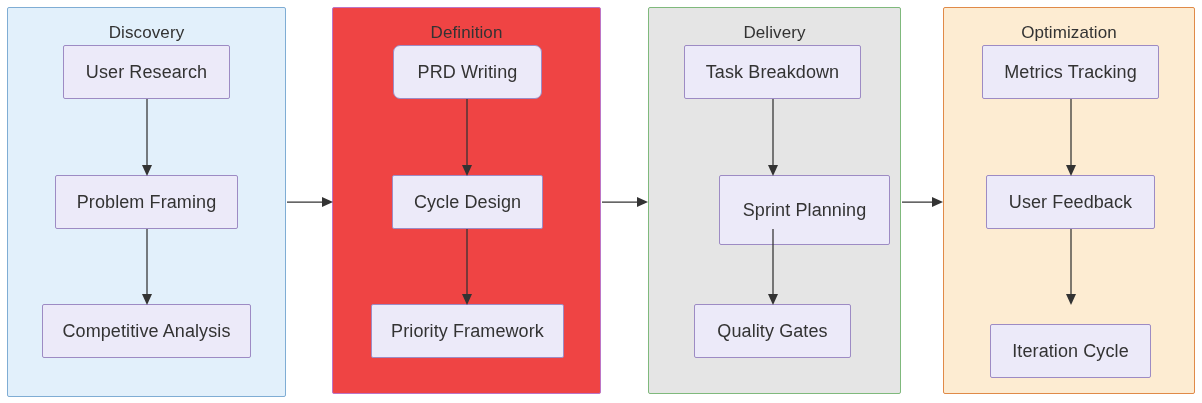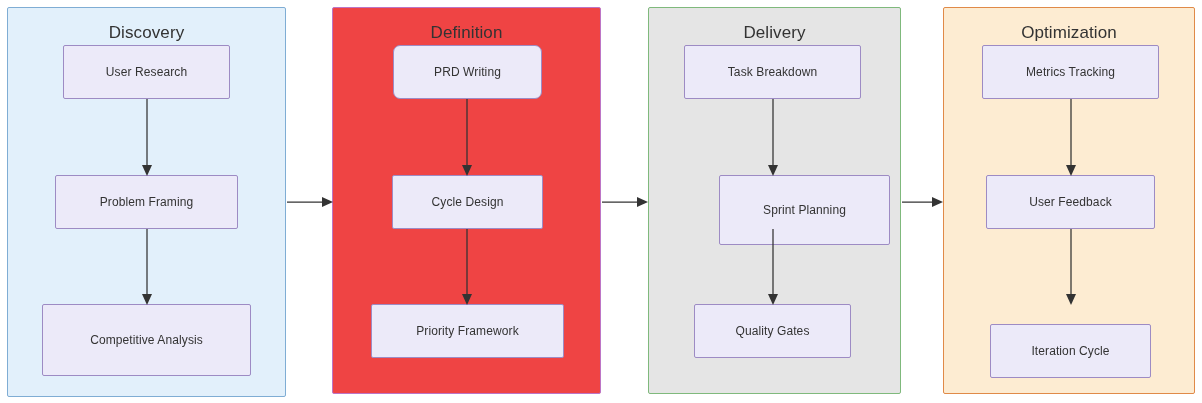--- a/index.html
+++ b/index.html
@@ -49,21 +49,21 @@
   .node {
     position: absolute;
     box-sizing: border-box;
     background: #eceaf9;
     border: 1.2px solid #9d8bc4;
     border-radius: 2px;
     display: flex;
     align-items: center;
     justify-content: center;
     color: #333333;
-    font-size: 12px;
+    font-size: 18px;
     letter-spacing: 0.1px;
     white-space: nowrap;
   }
 
   
   .edge-svg {
     position: absolute;
     left: 0;
     top: 0;
     width: 1202px;
@@ -88,21 +88,21 @@
 
   <div class="cluster discovery" style="left:7px; top:7px; width:279px; height:390px;">
     <div class="cluster-title">Discovery</div>
   </div>
   <div class="node" style="left:63px; top:45px; width:167px; height:54px;">
     <span>User Research</span>
   </div>
   <div class="node" style="left:55px; top:175px; width:183px; height:54px;">
     <span>Problem Framing</span>
   </div>
-  <div class="node" style="left:42px; top:304px; width:209px; height:72px;">
+  <div class="node" style="left:42px; top:304px; width:209px; height:54px;">
     <span>Competitive Analysis</span>
   </div>
 
   <div class="cluster definition" style="left:332px; top:7px; width:269px; height:387px;">
     <div class="cluster-title">Definition</div>
   </div>
   <div class="node" style="left:393px; top:45px; width:149px; height:54px;border-radius:7px;">
     <span>PRD Writing</span>
   </div>
   <div class="node" style="left:392px; top:175px; width:151px; height:54px;">

